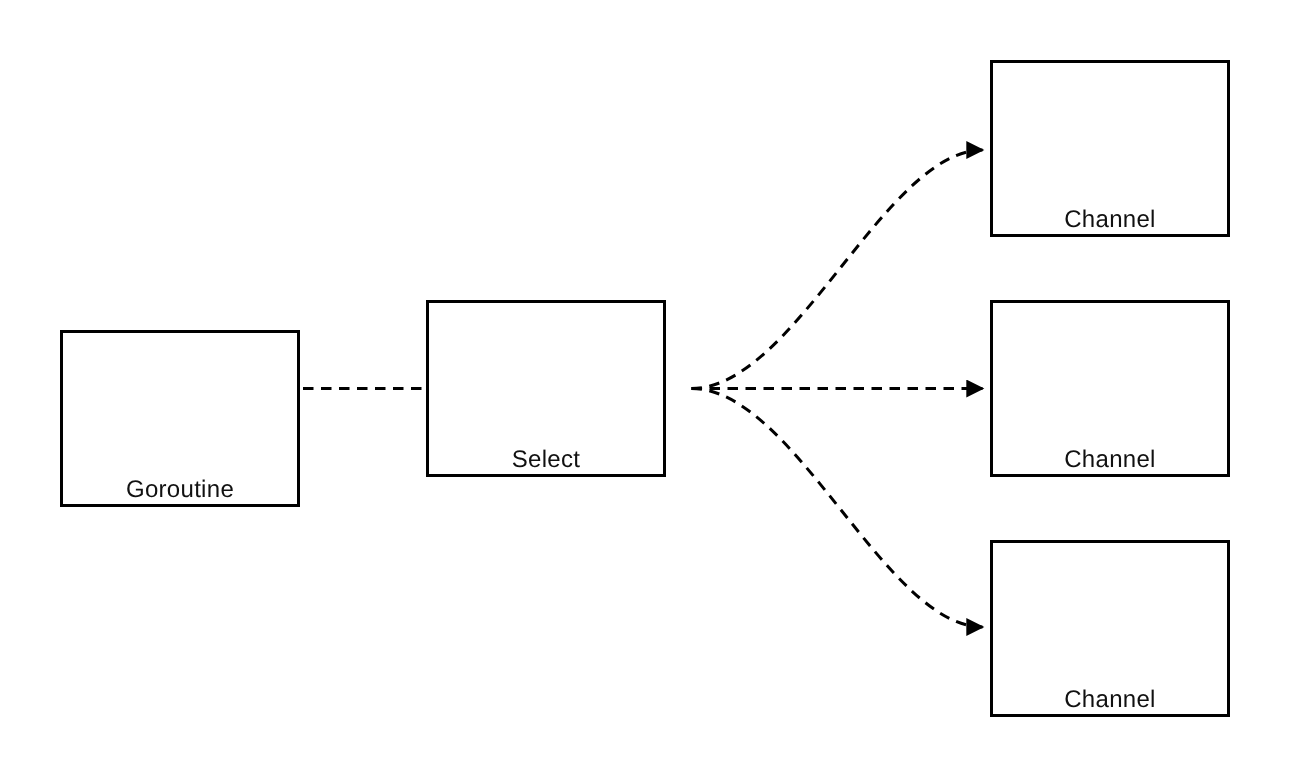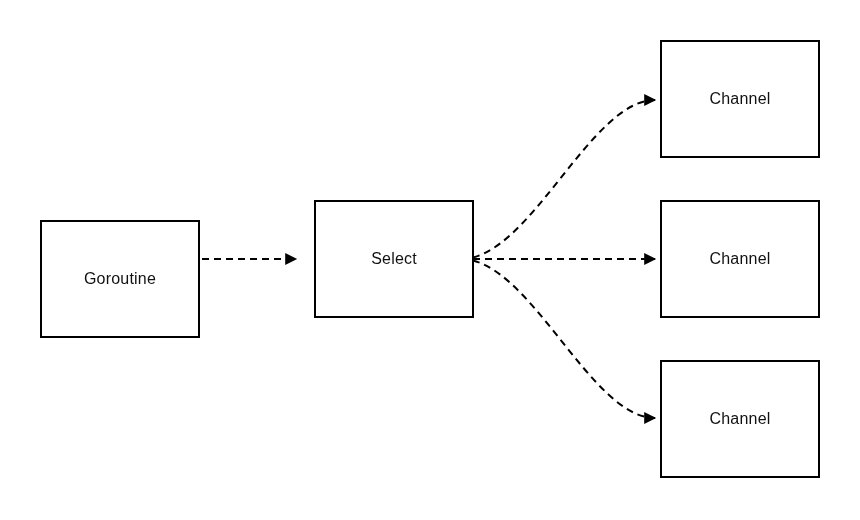--- a/index.html
+++ b/index.html
@@ -23,31 +23,31 @@
     height: 520px;
   }
   .node {
     position: absolute;
     width: 160px;
     height: 118px;
     box-sizing: border-box;
     background: #ffffff;
     border: 2px solid #000000;
     display: flex;
-    align-items: center;
+    align-items: flex-end;
     justify-content: center;
   }
   .node-label {
     font-size: 16px;
     color: #111111;
     letter-spacing: 0.2px;
     white-space: nowrap;
   }
   .node-goroutine { left: 40px;  top: 200px; margin-top: 20px; }
-  .node-select    { left: 314px; top: 200px; }
+  .node-select    { left: 284px; top: 200px; }
   .node-channel-1 { left: 660px; top: 40px;  }
   .node-channel-2 { left: 660px; top: 200px; }
   .node-channel-3 { left: 660px; top: 360px; }
   .edge {
     fill: none;
     stroke: #000000;
     stroke-width: 2;
     stroke-dasharray: 7 5;
   }
 </style>

